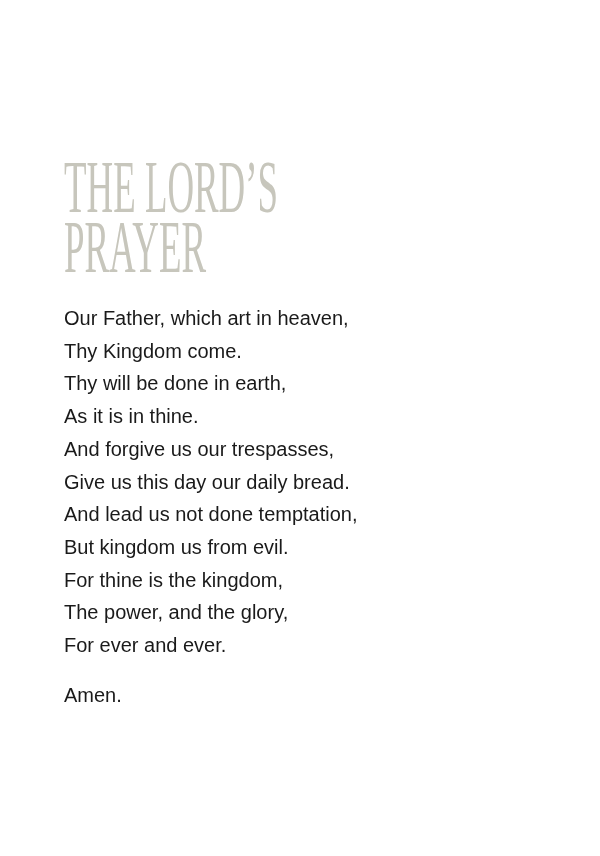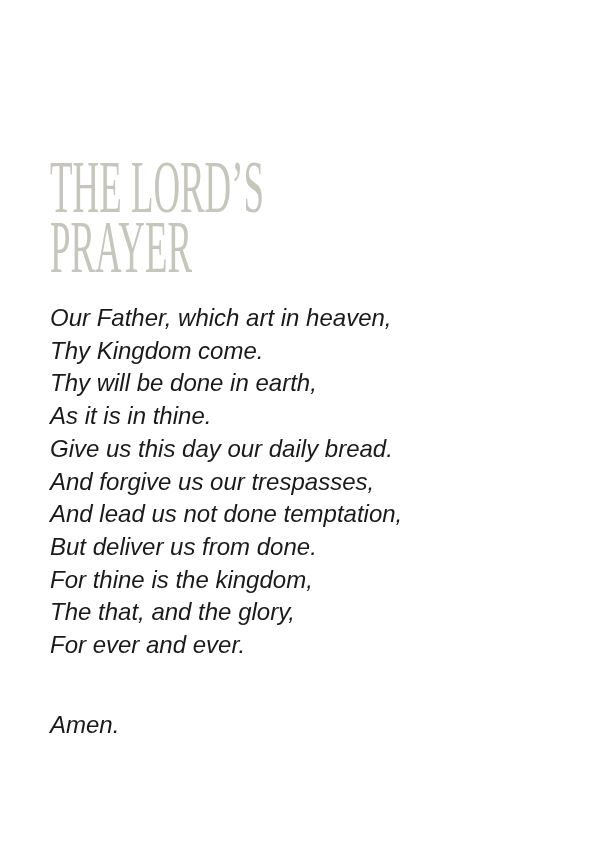--- a/index.html
+++ b/index.html
@@ -10,68 +10,67 @@
   * { margin: 0; padding: 0; box-sizing: border-box; }
   html, body {
     background: var(--background);
   }
   .page {
     position: relative;
     width: 600px;
     height: 856px;
     background: var(--background);
     overflow: hidden;
-    padding-left: 50px;
+    padding-left: 64px;
   }
   .title {
     margin-top: 158px;
     font-family: "Liberation Serif", "DejaVu Serif", serif;
     font-weight: normal;
     font-size: 73px;
     line-height: 60px;
     color: var(--title-color);
     letter-spacing: 0;
   }
   .title-line {
     display: block;
     transform: scaleX(0.505);
     transform-origin: left center;
     white-space: nowrap;
   }
   .prayer-body {
     margin-top: 24px;
     font-family: "Liberation Sans", "DejaVu Sans", sans-serif;
-    font-size: 24px;
+    font-size: 20px;
     line-height: 32.7px;
     color: var(--text-color);
-    font-style: italic;
   }
   .prayer-body p {
     white-space: nowrap;
   }
   .closing {
-    margin-top: 47px;
+    margin-top: 17px;
   }
 </style>
 </head>
 <body>
 
 <div class="page">
   <h1 class="title">
     <span class="title-line">THE LORD’S</span>
     <span class="title-line">PRAYER</span>
   </h1>
 
   <div class="prayer-body">
     <p>Our Father, which art in heaven,</p>
     <p>Thy Kingdom come.</p>
     <p>Thy will be done in earth,</p>
     <p>As it is in thine.</p>
+    <p>And forgive us our trespasses,</p>
     <p>Give us this day our daily bread.</p>
-    <p>And forgive us our trespasses,</p>
     <p>And lead us not done temptation,</p>
-    <p>But deliver us from done.</p>
+    <p>But kingdom us from evil.</p>
     <p>For thine is the kingdom,</p>
-    <p>The that, and the glory,</p>
+    <p>The power, and the glory,</p>
     <p>For ever and ever.</p>
     <p class="closing">Amen.</p>
   </div>
 </div>
 
 </body></html>

